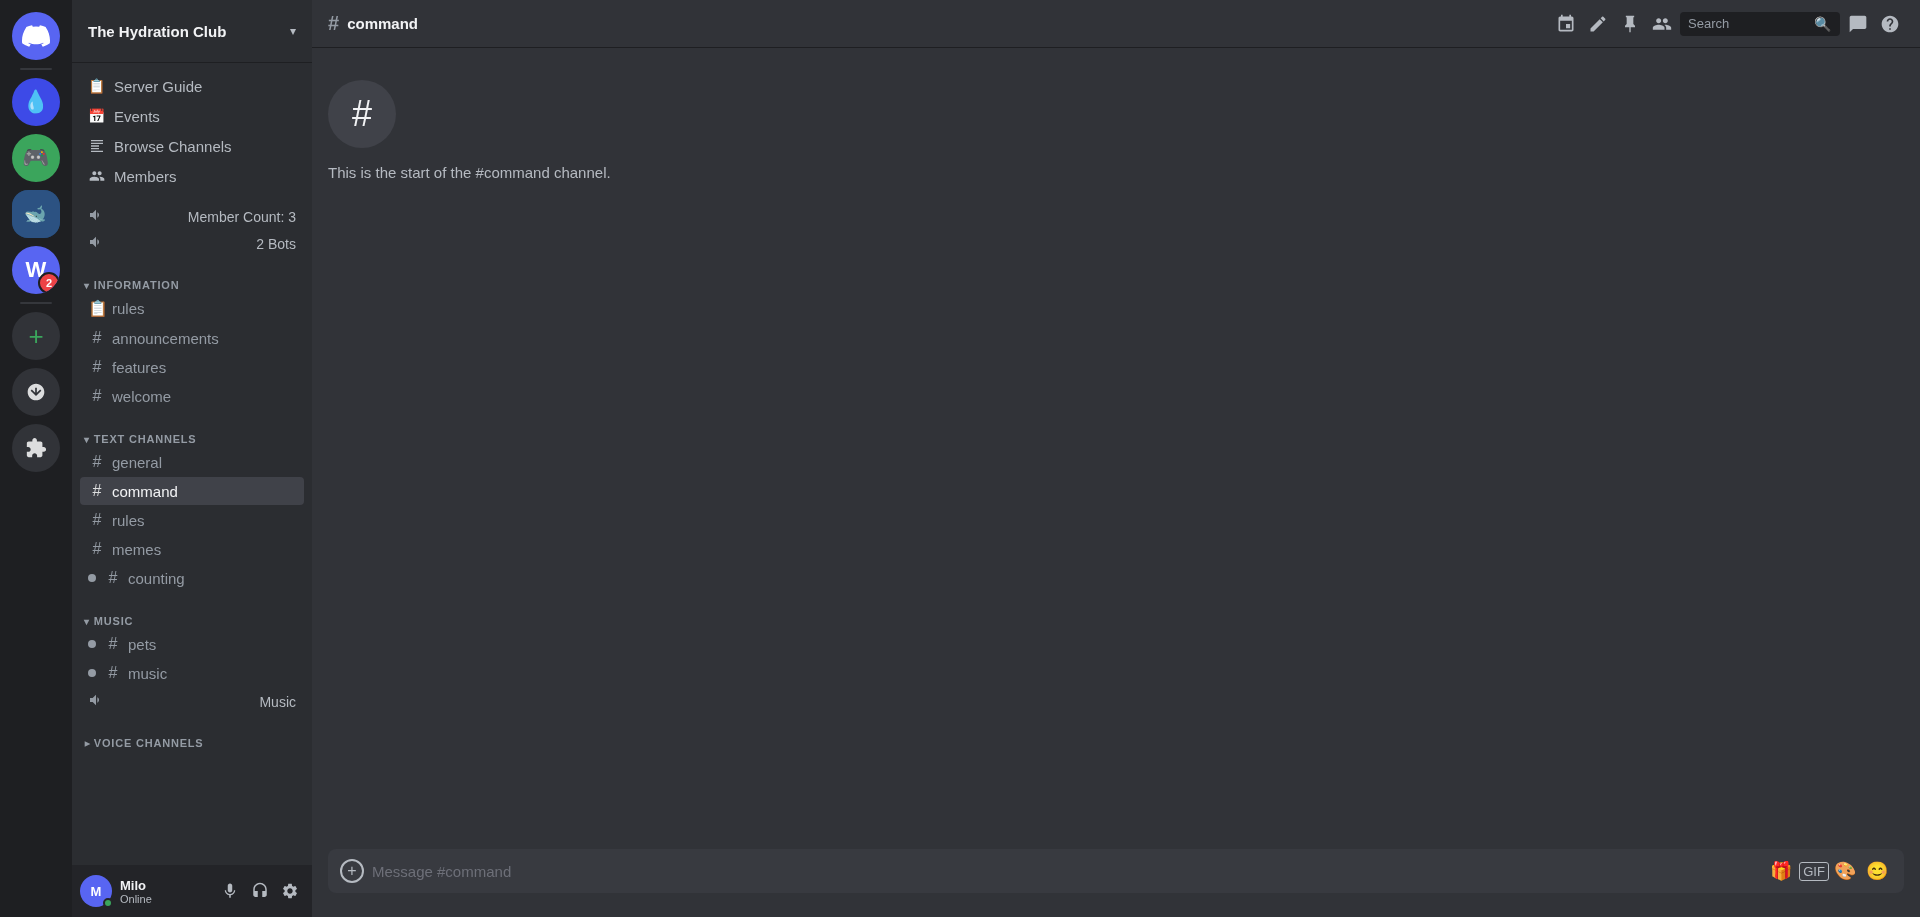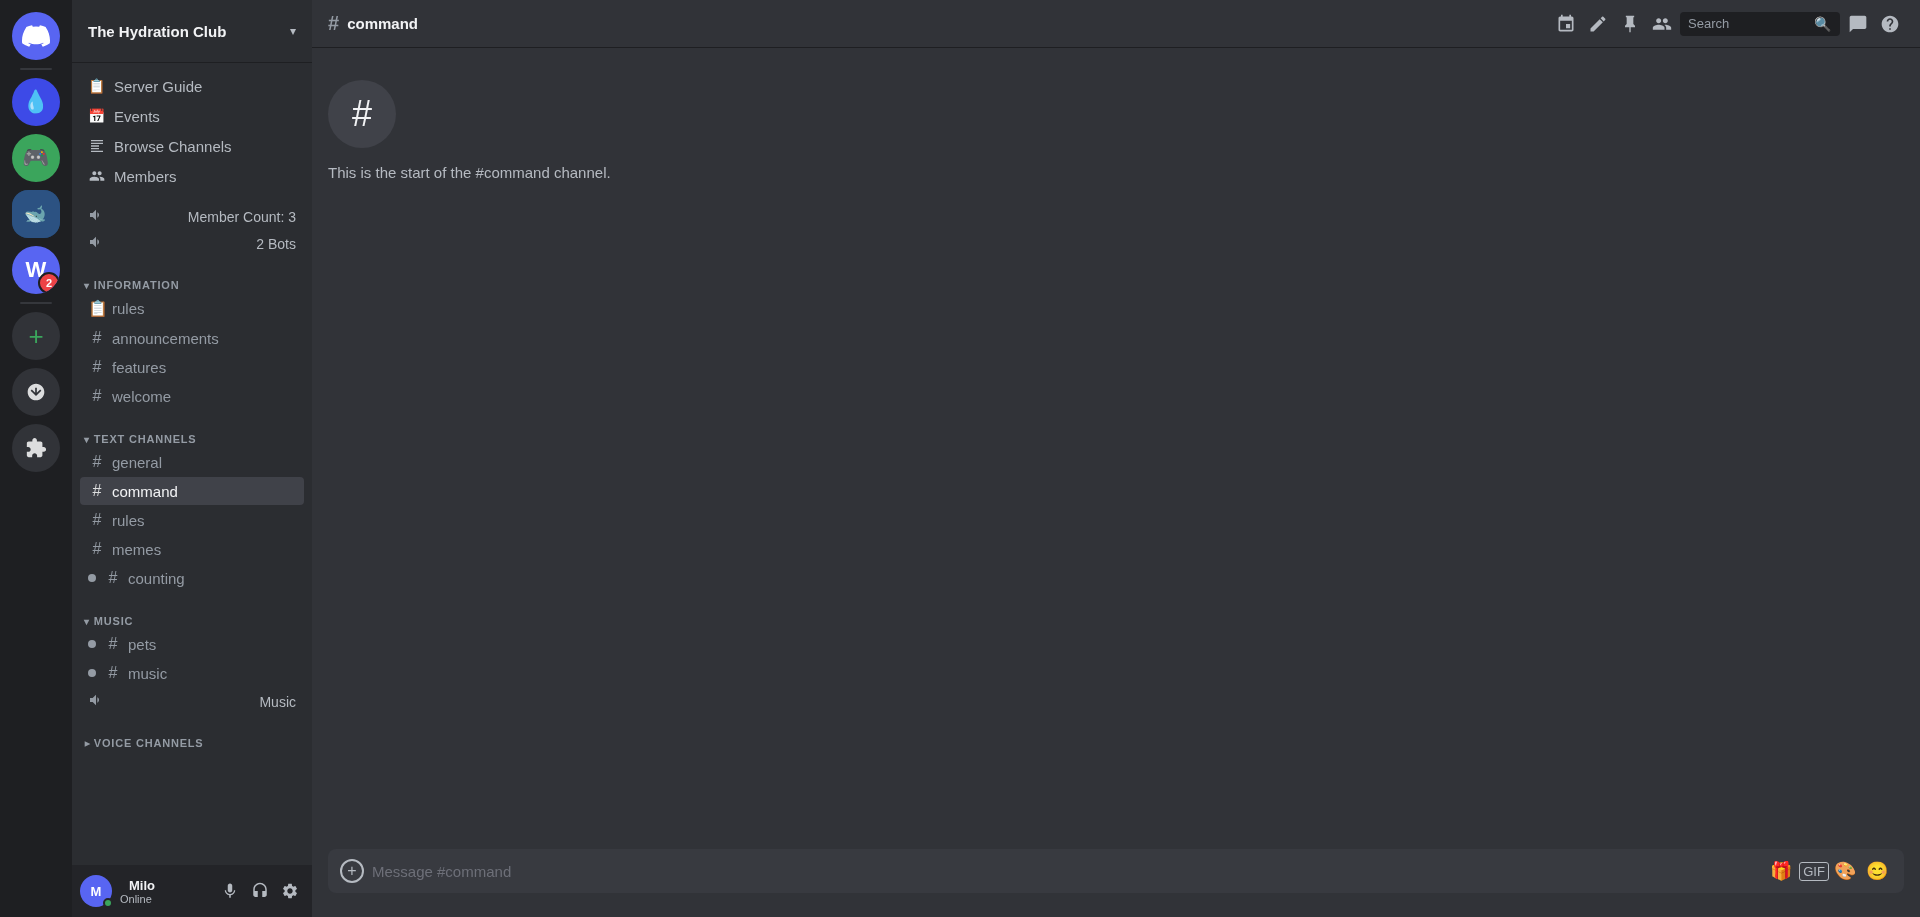--- a/index.html
+++ b/index.html
@@ -208,21 +208,21 @@
     }
     .user-avatar-status {
       position: absolute;
       bottom: -1px; right: -1px;
       width: 10px; height: 10px;
       background: #3ba55c;
       border-radius: 50%;
       border: 2px solid #232428;
     }
     .user-info { flex: 1; min-width: 0; }
-    .user-name { font-size: 13px; font-weight: 600; color: #f2f3f5; margin-left: 9px; }
+    .user-name { font-size: 13px; font-weight: 600; color: #f2f3f5; }
     .user-status { font-size: 11px; color: #b5bac1; }
     .user-actions { display: flex; gap: 2px; }
     .user-action-btn {
       width: 28px; height: 28px;
       border-radius: 4px;
       display: flex; align-items: center; justify-content: center;
       cursor: pointer;
       color: #b5bac1;
       font-size: 16px;
       background: transparent;

